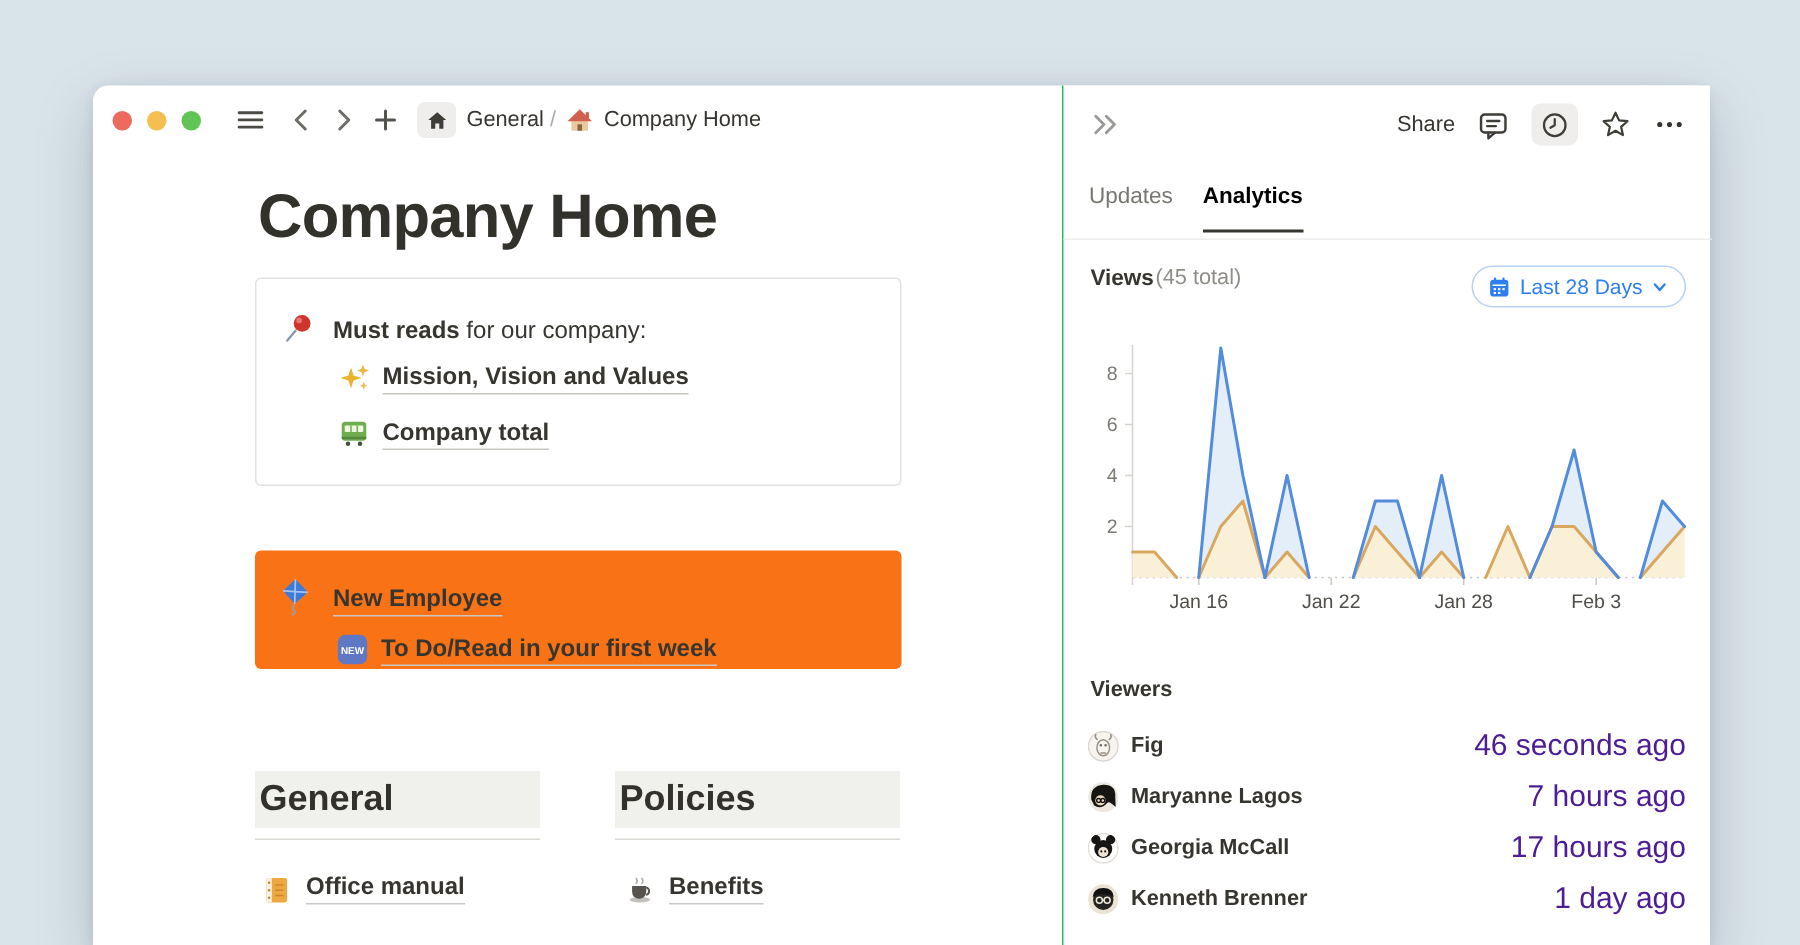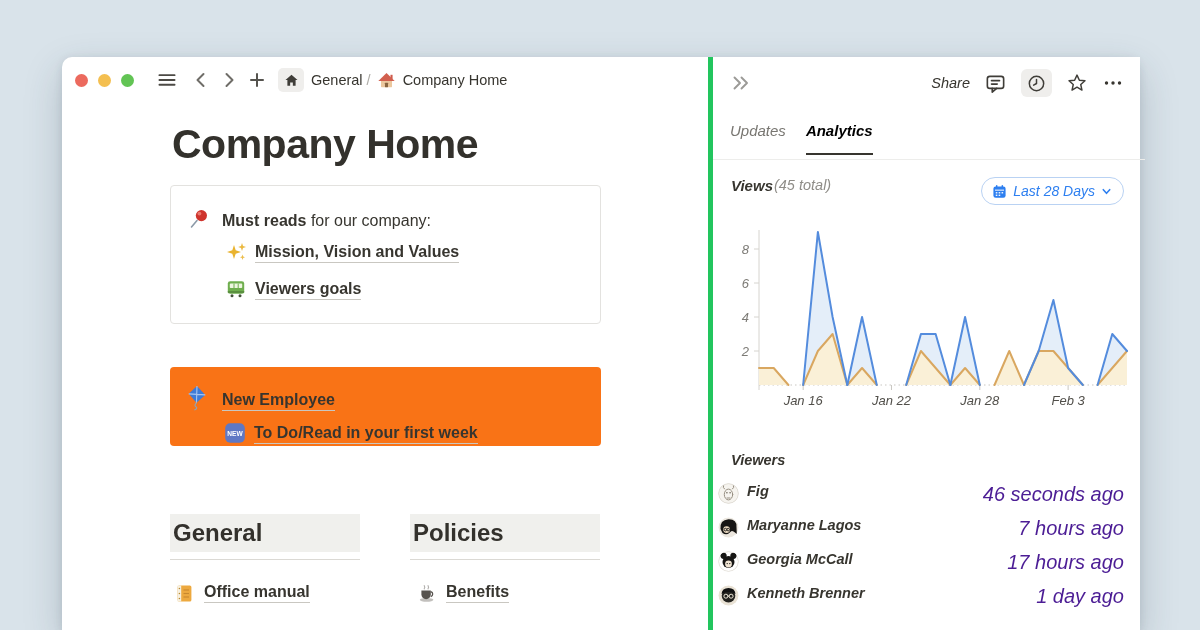--- a/index.html
+++ b/index.html
@@ -22,35 +22,35 @@
   
   .page-title { position:absolute; left:110px; top:64px; font-size:41px; font-weight:700; letter-spacing:-.5px; color:#33312c; }
   .callout { position:absolute; left:108px; top:128px; width:431px; height:139px; border:1px solid #e3e2df; border-radius:4px; background:#fff; }
   .nlink { color:#37352f; font-weight:600; border-bottom:1px solid #c9c7c1; padding-bottom:1px; cursor:pointer; }
   .callout-line1 { position:absolute; left:51px; top:26px; font-size:16px; }
   .graybox { position:absolute; left:108px; top:310px; width:431px; height:79px; background:#f97316; border-radius:4px; }
   .colhead { position:absolute; top:457px; width:190px; height:38px; background:#f0f0ed; font-size:24px; font-weight:700; line-height:38px; padding-left:3px; color:#33312c; }
   .coldiv { position:absolute; top:502px; width:190px; height:1px; background:#dbd9d4; }
   .collink { position:absolute; top:522px; height:28px; display:flex; align-items:center; gap:9px; font-size:16px; }
   
-  .panel { position:absolute; left:646px; top:0; width:432px; height:573px; border-left:5px solid #22c55e; background:#fff;font-style:italic; }
+  .panel { position:absolute; left:646px; top:0; width:432px; height:573px; border-left:1px solid #22c55e; background:#fff; }
   .panel-actions { position:absolute; top:10px; right:16px; height:32px; display:flex; align-items:center; gap:14px; }
   .share { font-size:14.5px; color:#37352f; cursor:pointer; }
   .clockbox { background:#efeeec; border-radius:6px; width:31px; height:28px; display:flex; align-items:center; justify-content:center; }
   .tabs { position:absolute; left:17px; top:65px; display:flex; gap:20px; font-size:15px; }
   .tab { color:#787671; padding-bottom:14px; cursor:pointer; }
   .tab.active { color:#000000; font-weight:600; border-bottom:2.5px solid #37352f; }
   .tabline { position:absolute; left:0; top:102px; width:432px; height:1px; background:#ededeb; }
   .views-row { position:absolute; left:18px; top:120px; right:16px; height:30px; display:flex; align-items:flex-start; }
   .views-b { font-size:15px; font-weight:700; }
   .views-t { font-size:14.5px; color:#8f8d88; margin-left:1px; }
   .range-pill { margin-left:auto; height:28px; border:1px solid #b9d2f3; border-radius:15px; background:#fff;
     display:flex; align-items:center; gap:6px; padding:0 11px 0 10px; color:#2d7ff0; font-size:14px; font-weight:500; cursor:pointer; }
   .viewers-h { position:absolute; left:18px; top:395px; font-size:14.5px; font-weight:700;text-align:center; }
-  .viewer-row { position:absolute; left:5px; right:16px; height:28px; display:flex; align-items:flex-start; }
+  .viewer-row { position:absolute; left:16px; right:16px; height:28px; display:flex; align-items:center; }
   .viewer-name { font-size:14.5px; font-weight:600; margin-left:8px; }
   .viewer-time { margin-left:auto; font-size:20px; color:#4c1d95; }
   .avatar { width:21px; height:21px; border-radius:50%; overflow:hidden; flex:0 0 21px; }
   svg { display:block; }
 </style>
 </head>
 <body>
 
 <div class="window">
 
@@ -131,21 +131,21 @@
       <svg width="22" height="22" viewBox="0 0 22 22">
           <rect x="2.8" y="3.2" width="16.4" height="12.6" rx="2.4" fill="#6fae4e"></rect>
           <rect x="4.8" y="5.6" width="12.4" height="4.4" rx=".8" fill="#eef6e0"></rect>
           <line x1="9" y1="5.6" x2="9" y2="10" stroke="#6fae4e" stroke-width="1"></line>
           <line x1="13.2" y1="5.6" x2="13.2" y2="10" stroke="#6fae4e" stroke-width="1"></line>
           <rect x="2.8" y="13.2" width="16.4" height="1.6" fill="#55883c"></rect>
           <circle cx="7" cy="17.8" r="1.5" fill="#43503a"></circle>
           <circle cx="15" cy="17.8" r="1.5" fill="#43503a"></circle>
         </svg>
     </span>
-    <span class="abs nlink" style="left:84px; top:94px; font-size:16px">Viewers goals</span>
+    <span class="abs nlink" style="left:84px; top:94px; font-size:16px">Company total</span>
   </div>
 
   <div class="graybox">
     <span class="abs" style="left:14px; top:17px">
       <svg width="27" height="27" viewBox="0 0 26 26">
           <path d="M12.5 2 L20.5 10.5 L12 18 L4.5 9.5 Z" fill="#3d7bd7"></path>
           <path d="M12.5 2 L12 18 M4.5 9.5 L20.5 10.5" stroke="rgba(255,255,255,.55)" stroke-width="1.1" fill="none"></path>
           <path d="M12 18 Q9.5 20.5 11.5 22 T10 25" stroke="#93a1ad" stroke-width="1.2" fill="none"></path>
         </svg>
     </span>

